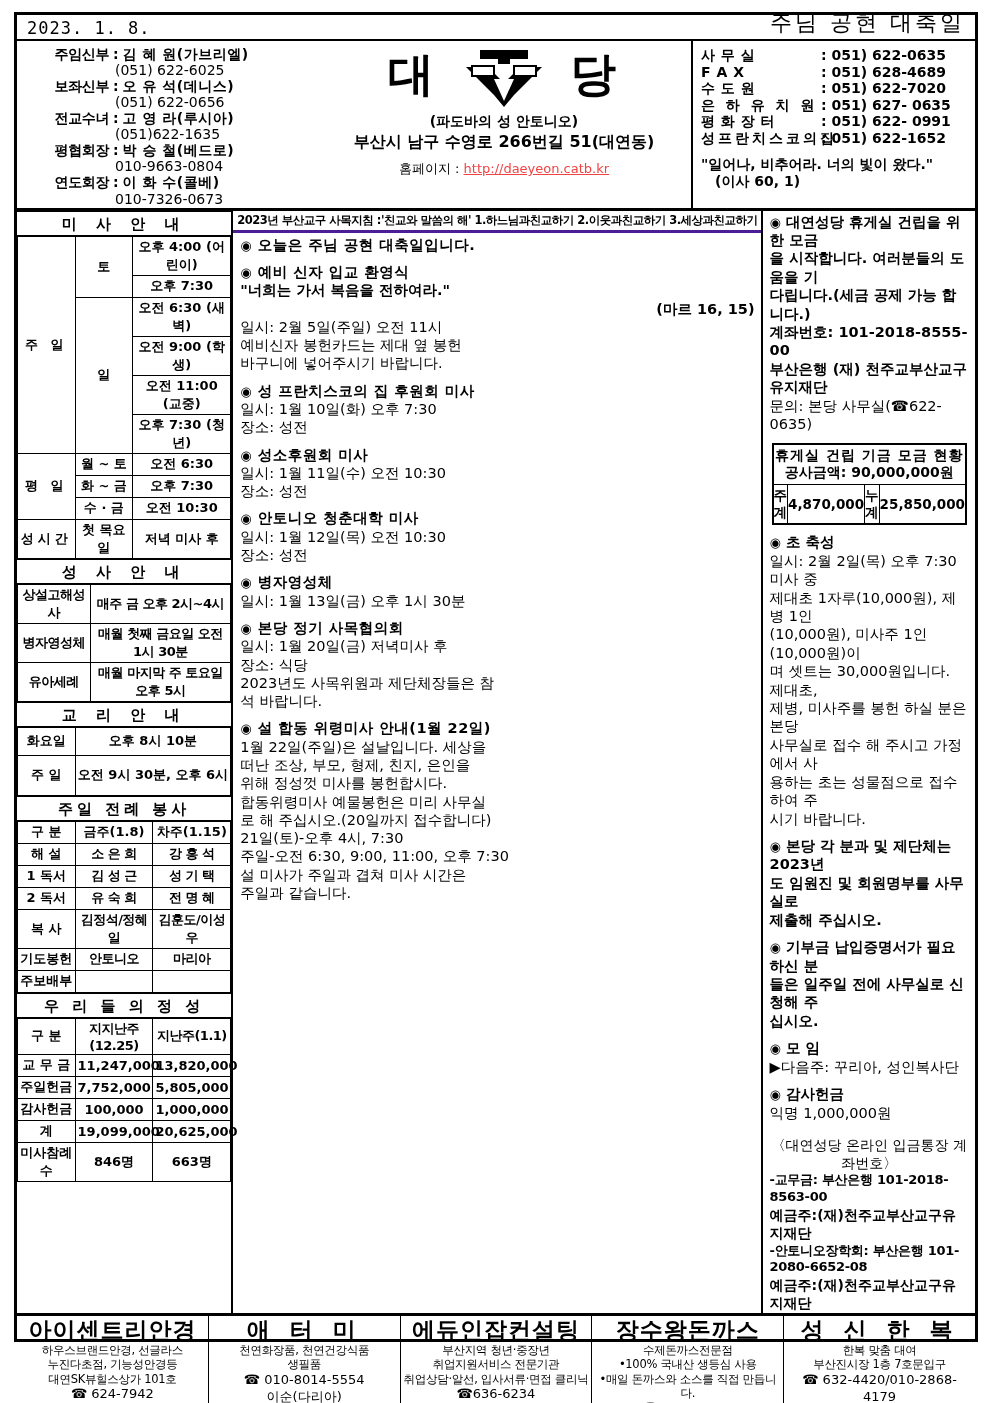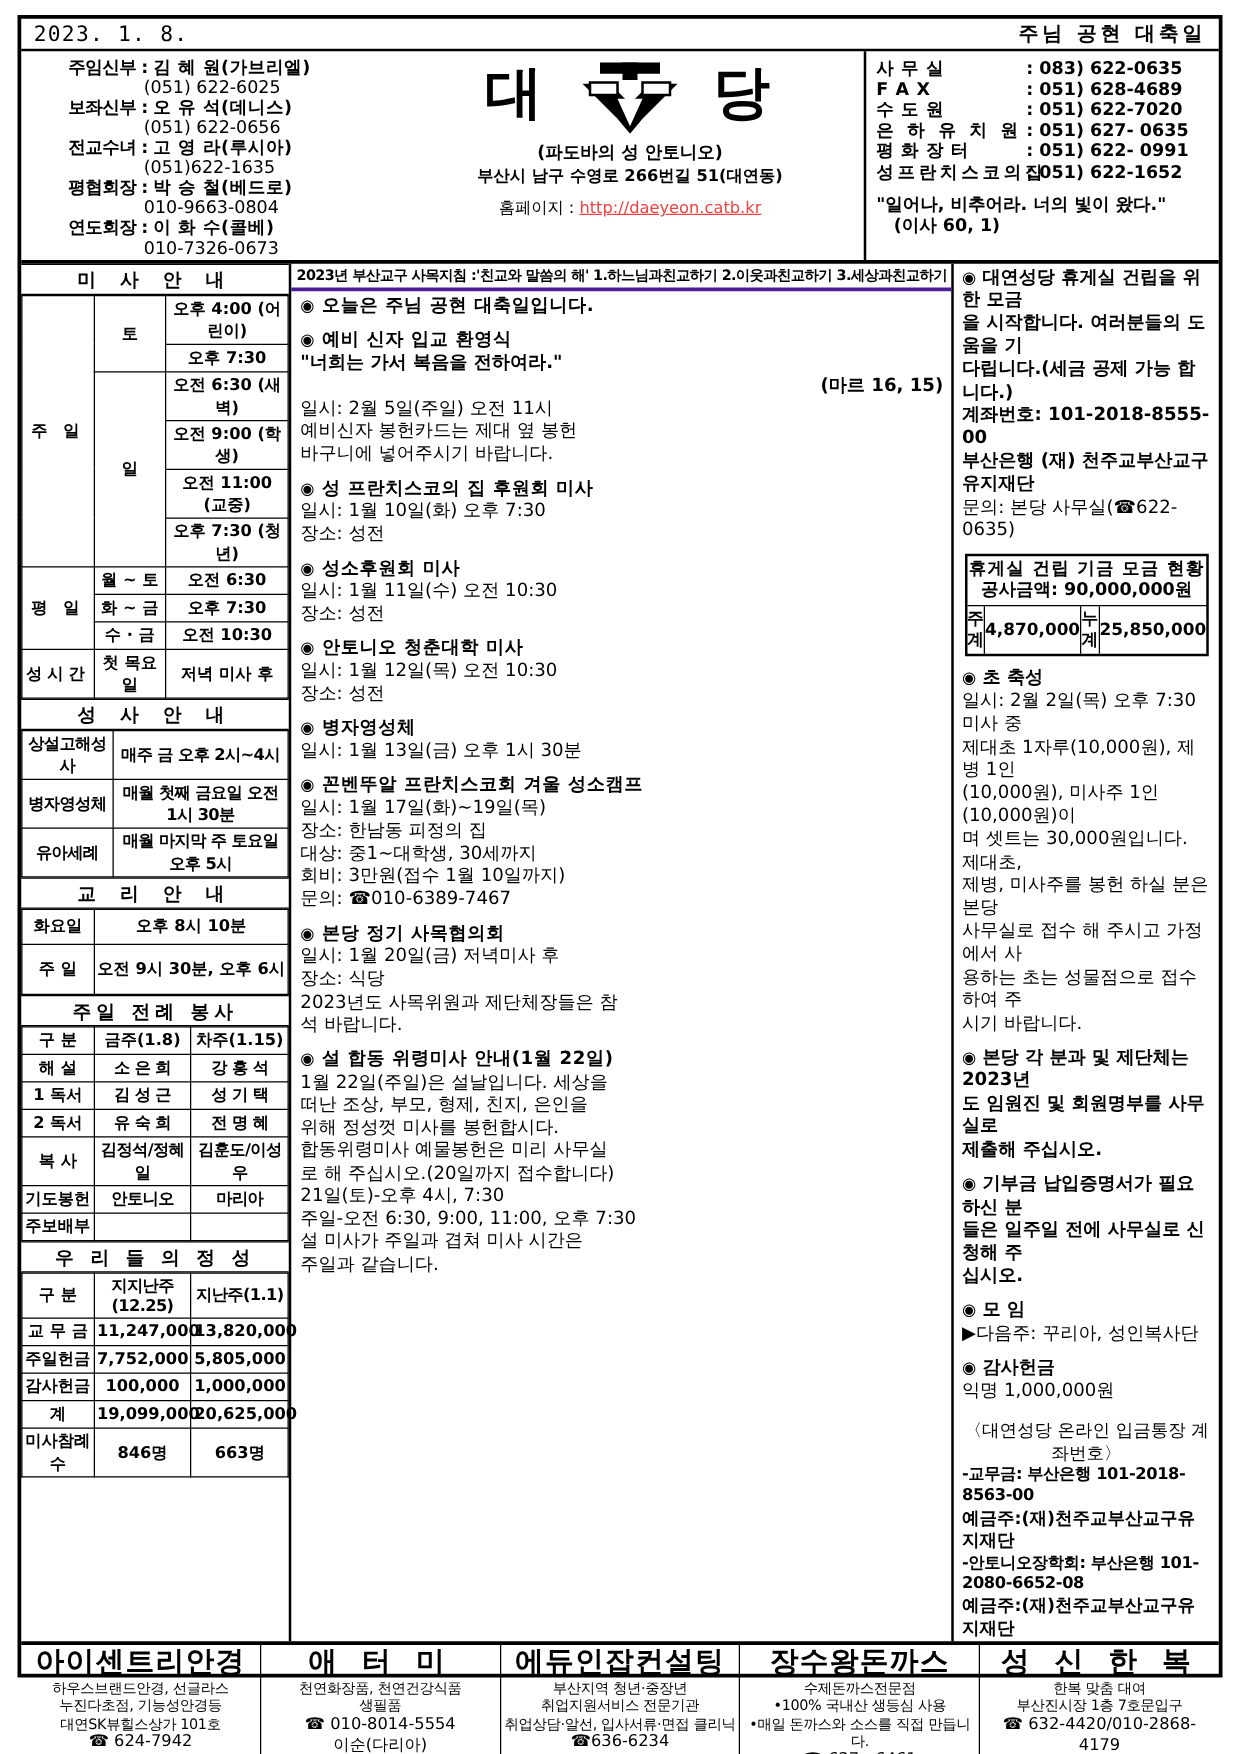--- a/index.html
+++ b/index.html
@@ -11,39 +11,39 @@
     color:#000;
     -webkit-font-smoothing:none;
   }
   .page { position:absolute; left:0; top:0; width:992px; height:1403px; padding:12px 14px; }
   .sheet { border:3px solid #000; width:964px; height:1330px; position:relative; display:flex; flex-direction:column; }
 
   
   .topbar { display:flex; justify-content:space-between; align-items:flex-end;
             border-bottom:2px solid #000; padding:2px 10px 1px 10px; height:26px; }
   .topbar .date { font-size:17px; letter-spacing:1px; font-family:"DejaVu Sans Mono","Liberation Mono",monospace; }
-  .topbar .feast { font-size:16px; font-weight:bold; letter-spacing:3px; }
+  .topbar .feast { font-size:22px; font-weight:normal; letter-spacing:3px; }
 
   
   .masthead { display:flex; border-bottom:3px solid #000; height:172px; }
   .mh-left { width:300px; border-right:0; padding:6px 4px 0 6px; }
   .mh-mid  { flex:1; text-align:center; padding-top:4px; position:relative; }
   .mh-right{ width:284px; border-left:2px solid #000; padding:6px 6px 0 8px; }
 
   .staffrow { display:flex; font-size:14px; line-height:1.08; margin-bottom:0px; }
   .staffrow .lbl { width:86px; text-align:right; font-weight:bold; white-space:nowrap; letter-spacing:-0.4px;}
   .staffrow .col { font-weight:bold; padding:0 4px; }
   .staffrow .val { letter-spacing:0.5px; font-weight:bold;}
   .staffphone { font-size:14px; text-align:left; padding-left:92px; letter-spacing:0px; font-weight:normal;
                 font-family:"DejaVu Sans","Liberation Sans",sans-serif; margin-bottom:1px;}
 
   .logo { font-size:46px; font-weight:bold; letter-spacing:4px; line-height:1.0; margin-top:4px; }
   .logo .sym { display:inline-block; position:relative; width:92px; height:56px; vertical-align:middle; }
   .parish-sub { font-size:14px; font-weight:bold; margin-top:8px; }
-  .parish-addr{ font-size:13px; font-weight:bold; margin-top:1px; }
+  .parish-addr{ font-size:16px; font-weight:bold; margin-top:1px; }
   .parish-home{ font-size:13px; margin-top:7px; }
   .parish-home a { color:#ef4444; text-decoration:underline; }
 
   .ctcrow { font-size:14px; font-weight:bold; line-height:1.18; white-space:nowrap; }
   .ctcrow .k { display:inline-block; width:120px; letter-spacing:3px; }
   .ctcrow .k.narrow { letter-spacing:0.5px; width:120px; }
   .verse { font-size:14px; font-weight:bold; margin-top:10px; line-height:1.2; }
   .verse .ref { font-weight:bold; padding-left:14px; }
 
   
@@ -169,21 +169,21 @@
       <div class="parish-addr">부산시 남구 수영로 266번길 51(대연동)</div>
       <div class="parish-home">
         <span>홈페이지 :</span>
         <a href="#">http://daeyeon.catb.kr</a>
       </div>
     </div>
 
     <div class="mh-right">
       <div id="contact-host">
   <div class="ctcrow">
-    <span class="k narrow">사     무     실</span><span>: </span><span>083) 622-0635</span>
+    <span class="k narrow">사     무     실</span><span>: </span><span>051) 622-0635</span>
   </div>
   <div class="ctcrow">
     <span class="k narrow">F     A     X</span><span>: </span><span>051) 628-4689</span>
   </div>
   <div class="ctcrow">
     <span class="k narrow">수     도     원</span><span>: </span><span>051) 622-7020</span>
   </div>
   <div class="ctcrow">
     <span class="k">은 하 유 치 원</span><span>: </span><span>051) 627- 0635</span>
   </div>
@@ -385,28 +385,20 @@
                 <div class="ln">장소: 성전</div>
               </div>
               <div class="nt">
     <div class="hd"><span class="bullet">◉</span> 안토니오 청춘대학 미사</div>
                 <div class="ln">일시: 1월 12일(목) 오전 10:30</div>
                 <div class="ln">장소: 성전</div>
               </div>
               <div class="nt">
     <div class="hd"><span class="bullet">◉</span> 병자영성체</div>
                 <div class="ln">일시: 1월 13일(금) 오후 1시 30분</div>
-              </div>
-              <div class="nt">
-    <div class="hd"><span class="bullet">◉</span> 꼰벤뚜알 프란치스코회 겨울 성소캠프</div>
-                <div class="ln">일시: 1월 17일(화)~19일(목)</div>
-                <div class="ln">장소: 한남동 피정의 집</div>
-                <div class="ln">대상: 중1~대학생, 30세까지</div>
-                <div class="ln">회비: 3만원(접수 1월 10일까지)</div>
-                <div class="ln">문의: ☎010-6389-7467</div>
               </div>
               <div class="nt">
     <div class="hd"><span class="bullet">◉</span> 본당 정기 사목협의회</div>
                 <div class="ln">일시: 1월 20일(금) 저녁미사 후</div>
                 <div class="ln">장소: 식당</div>
                 <div class="ln">2023년도 사목위원과 제단체장들은 참</div>
                 <div class="ln">석 바랍니다.</div>
               </div>
               <div class="nt">
     <div class="hd"><span class="bullet">◉</span> 설 합동 위령미사 안내(1월 22일)</div>

